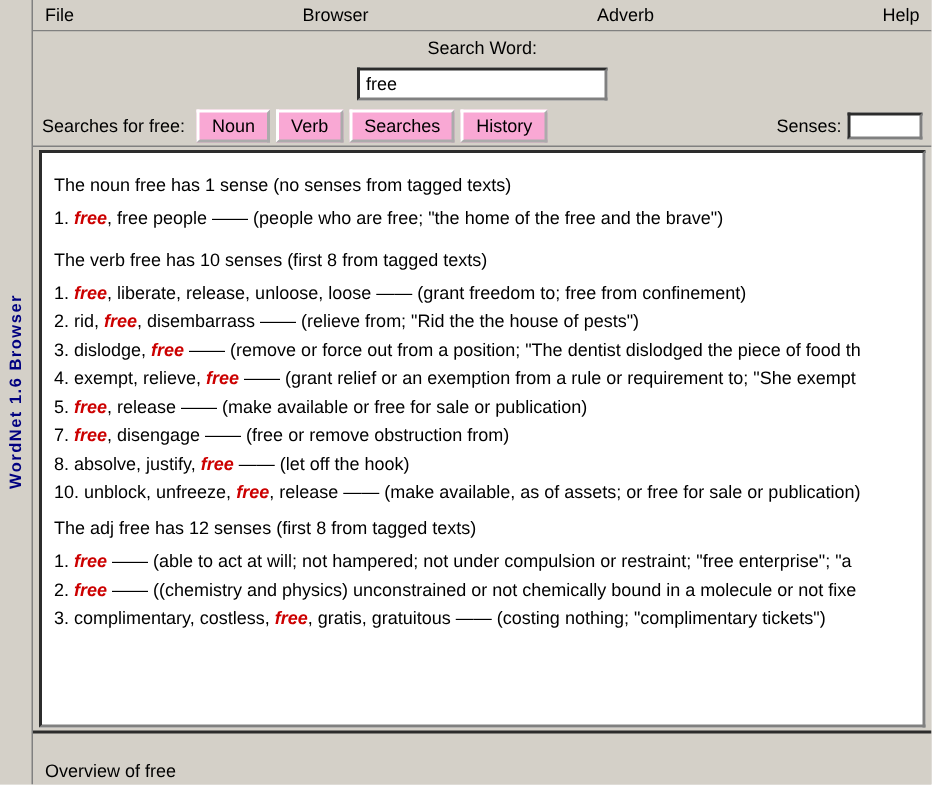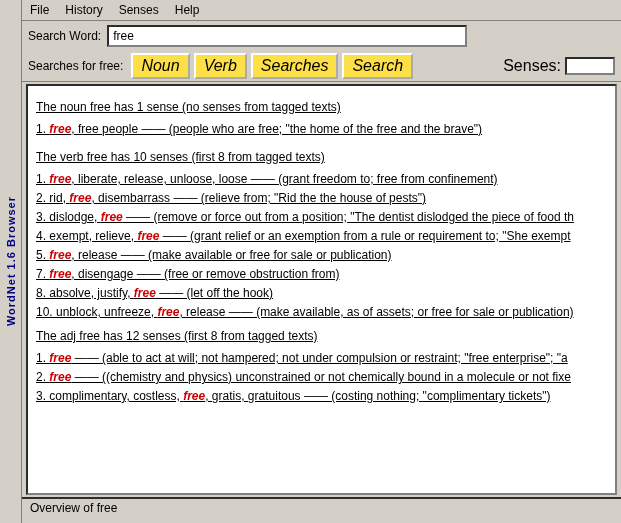--- a/index.html
+++ b/index.html
@@ -40,34 +40,36 @@
       background: #d4d0c8;
     }
 
     
     .menubar {
       display: flex;
       background: #d4d0c8;
       padding: 2px 4px;
       border-bottom: 1px solid #808080;
       gap: 8px;
+      justify-content: space-between;
     }
     .menubar-item {
       font-size: 12px;
       cursor: pointer;
       padding: 1px 4px;
     }
 
     
     .search-row {
       display: flex;
       align-items: center;
       padding: 4px 6px;
       background: #d4d0c8;
       gap: 6px;
+      flex-direction: column;
     }
     .search-label {
       font-size: 12px;
       white-space: nowrap;
     }
     .search-input {
       flex: 1;
       border: 2px inset #808080;
       padding: 2px 4px;
       font-size: 12px;
@@ -83,31 +85,30 @@
       background: #d4d0c8;
       gap: 4px;
       border-bottom: 1px solid #808080;
     }
     .tabs-label {
       font-size: 12px;
       margin-right: 4px;
       text-align: center;
     }
     .tab-btn {
-      background: #fde047;
+      background: #f9a8d4;
       border: 2px outset #ffffff;
       padding: 2px 8px;
-      font-size: 16px;
+      font-size: 12px;
       cursor: pointer;
       min-width: 40px;
-      font-style: italic;
     }
     .senses-label {
       margin-left: auto;
-      font-size: 16px;
+      font-size: 12px;
     }
     .senses-box {
       border: 2px inset #808080;
       width: 50px;
       height: 18px;
       background: white;
     }
 
     
     .content-area {
@@ -132,65 +133,63 @@
       border: 1px solid #808080;
     }
 
     .red-word {
       color: #cc0000;
       font-weight: bold;
       font-style: italic;
     }
     .section-header {
       margin: 6px 0 4px 0;
-      text-decoration: underline;
     }
     .sense-line {
       margin: 1px 0;
-      text-decoration: underline;
     }
 
     
     .statusbar {
       background: #d4d0c8;
       border-top: 2px inset #808080;
       padding: 2px 8px;
       font-size: 12px;
-      height: 26px;
-      display: flex;
-      align-items: flex-start;
+      height: 36px;
+      display: flex;
+      align-items: flex-end;
     }
   </style>
 </head>
 <body>
 
 <div class="sidebar">
   <span class="sidebar-label">WordNet 1.6 Browser</span>
 </div>
 
 <div class="main-window">
 
   <div class="menubar">
     <span class="menubar-item">File</span>
-    <span class="menubar-item">History</span>
-    <span class="menubar-item">Senses</span>
+    <span class="menubar-item">Browser</span>
+    <span class="menubar-item">Adverb</span>
     <span class="menubar-item">Help</span>
   </div>
 
   <div class="search-row">
     <span class="search-label">Search Word:</span>
     <input class="search-input" type="text" value="free" style="">
   </div>
 
   <div class="tabs-row">
     <span class="tabs-label">Searches for free:</span>
     <button class="tab-btn">Noun</button>
     <button class="tab-btn">Verb</button>
     <button class="tab-btn">Searches</button>
-    <button class="tab-btn">Search</button>
+    <button class="tab-btn">History</button>
     <span class="senses-label">Senses:</span>
     <div class="senses-box"></div>
   </div>
 
   <div class="content-area">
 
     <div class="section-header">The noun free has 1 sense (no senses from tagged texts)</div>
 
     <div class="sense-line">1. <span class="red-word">free</span>, free people —— (people who are free; "the home of the free and the brave")</div>
 

